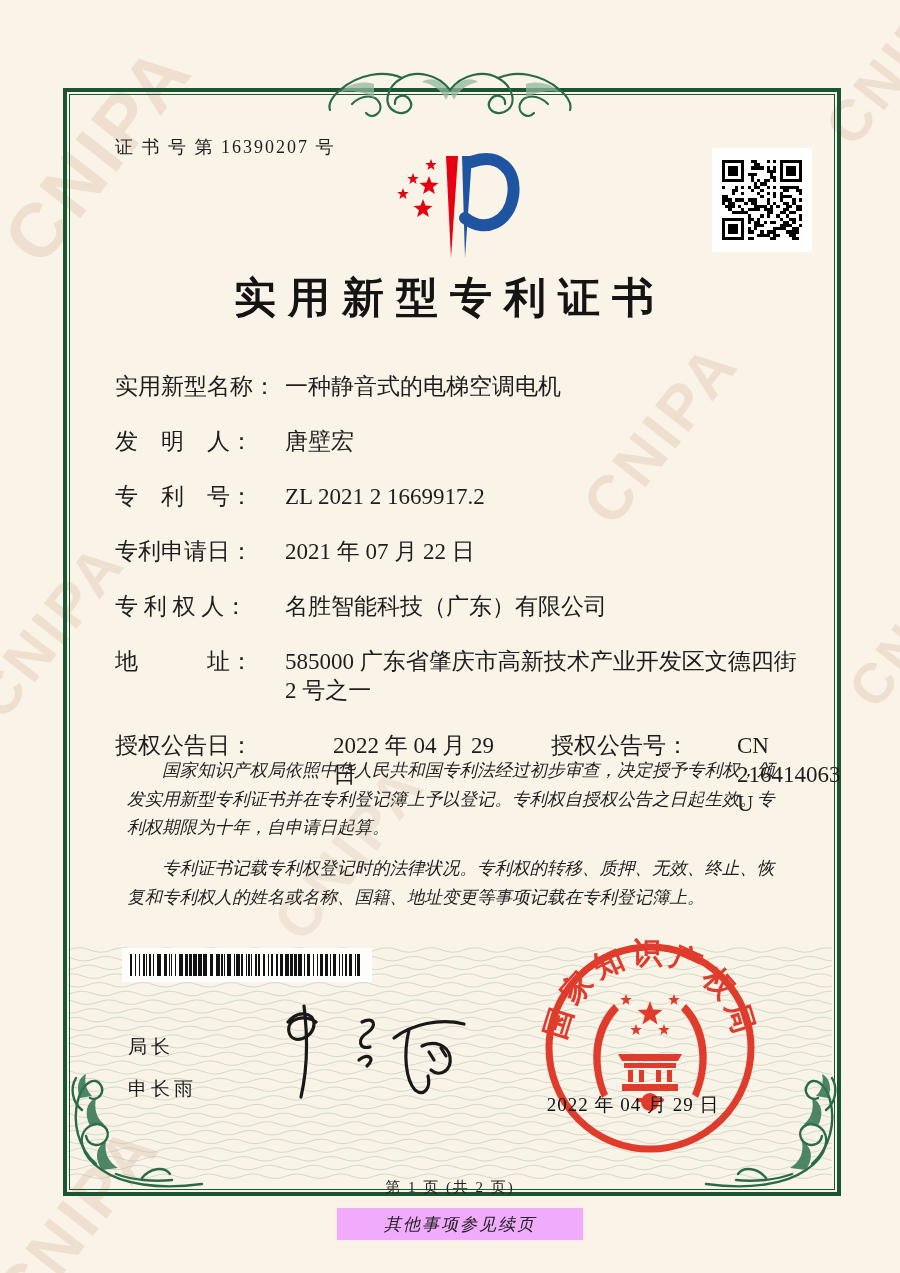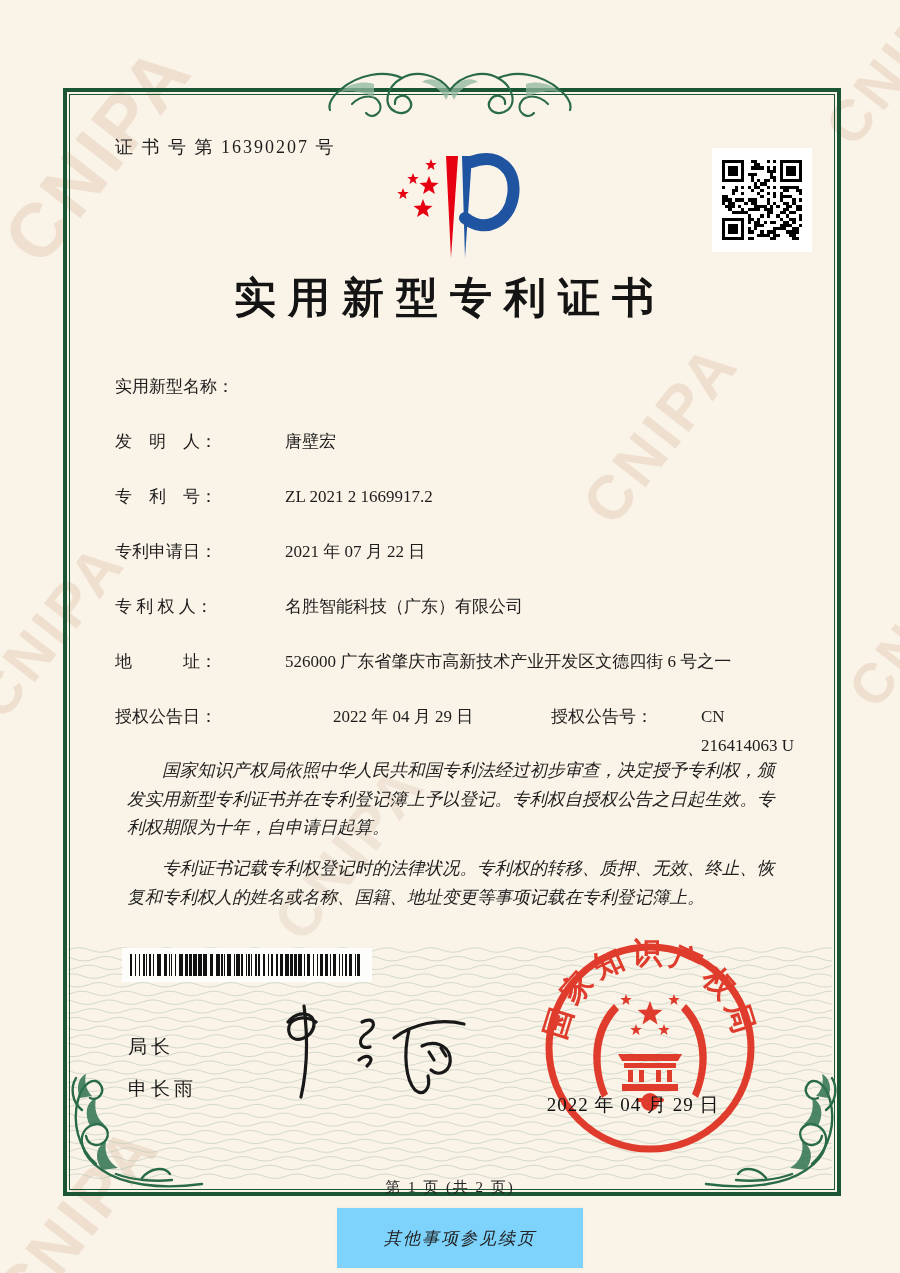--- a/index.html
+++ b/index.html
@@ -36,21 +36,21 @@
   #cert-no{left:115px;top:135px;font-size:18px;letter-spacing:2px;color:#1d1d1d;}
 
   #logo{left:383px;top:152px;}
 
   #title{left:0;top:270px;width:900px;text-align:center;font-size:42px;font-weight:bold;
       letter-spacing:12px;color:#141414;}
 
   #qr-box{left:712px;top:148px;width:100px;height:104px;background:#fff;
       display:flex;align-items:center;justify-content:center;}
 
-  #fields{left:115px;top:372px;width:690px;font-size:17px;color:#1d1d1d;}
+  #fields{left:115px;top:372px;width:690px;font-size:23px;color:#1d1d1d;}
   .frow{display:flex;margin-bottom:26px;line-height:29px;}
   .flabel{flex:0 0 170px;white-space:nowrap;}
   .fvalue{max-width:548px;}
   .grow{display:flex;line-height:29px;gap:48px;}
   .gval1{flex:0 0 170px;}
   .glabel2{white-space:nowrap;}
 
   #body-text{left:115px;top:744px;width:678px;font-size:17.5px;line-height:1.64;
       font-style:italic;color:#1f1f1f;}
   #body-text p{margin:12px;text-indent:2em;}
@@ -63,21 +63,21 @@
 
   #signature{left:262px;top:1000px;}
 
   #seal{left:540px;top:938px;}
   #seal-date{left:528px;top:1092px;width:210px;text-align:center;font-size:19px;
       color:#111;letter-spacing:1px;z-index:5;}
 
   #page-num{left:0;top:1178px;width:900px;text-align:center;font-size:15px;color:#222;
       letter-spacing:2px;}
 
-  #note-box{left:337px;top:1208px;width:246px;height:60px;background:#7dd3fc;
+  #note-box{left:337px;top:1208px;width:246px;height:32px;background:#f0abfc;
       display:flex;align-items:center;justify-content:center;font-size:17px;
       font-style:italic;color:#222;letter-spacing:2px;box-shadow:0 0 4px rgba(0,0,0,0.04);}
 </style>
 </head>
 <body>
 
 <div id="page">
 
   <span class="wm wm1">CNIPA</span>
   <span class="wm wm2">CNIPA</span>
@@ -386,40 +386,41 @@
         <rect x="20" y="2" width="3" height="3" fill="#000"></rect>
         <rect x="0" y="18" width="7" height="7" fill="#000"></rect>
         <rect x="1" y="19" width="5" height="5" fill="#fff"></rect>
         <rect x="2" y="20" width="3" height="3" fill="#000"></rect>
       </svg>
   </div>
 
   <div id="fields" class="content">
     <div class="frow">
       <span class="flabel">实用新型名称：</span>
+      <span class="fvalue">一种静音式的电梯空调电机</span>
     </div>
     <div class="frow">
       <span class="flabel">发　明　人：</span>
       <span class="fvalue">唐壁宏</span>
     </div>
     <div class="frow">
       <span class="flabel">专　利　号：</span>
       <span class="fvalue">ZL 2021 2 1669917.2</span>
     </div>
     <div class="frow">
       <span class="flabel">专利申请日：</span>
       <span class="fvalue">2021 年 07 月 22 日</span>
     </div>
     <div class="frow">
       <span class="flabel">专 利 权 人：</span>
       <span class="fvalue">名胜智能科技（广东）有限公司</span>
     </div>
     <div class="frow">
       <span class="flabel">地　　　址：</span>
-      <span class="fvalue">526000 广东省肇庆市高新技术产业开发区文德四街 6 号之一</span>
+      <span class="fvalue">585000 广东省肇庆市高新技术产业开发区文德四街 2 号之一</span>
     </div>
     <div class="grow">
       <span class="flabel">授权公告日：</span>
       <span class="gval1">2022 年 04 月 29 日</span>
       <span class="glabel2">授权公告号：</span>
       <span>CN 216414063 U</span>
     </div>
   </div>
 
   <div id="body-text" class="content">

